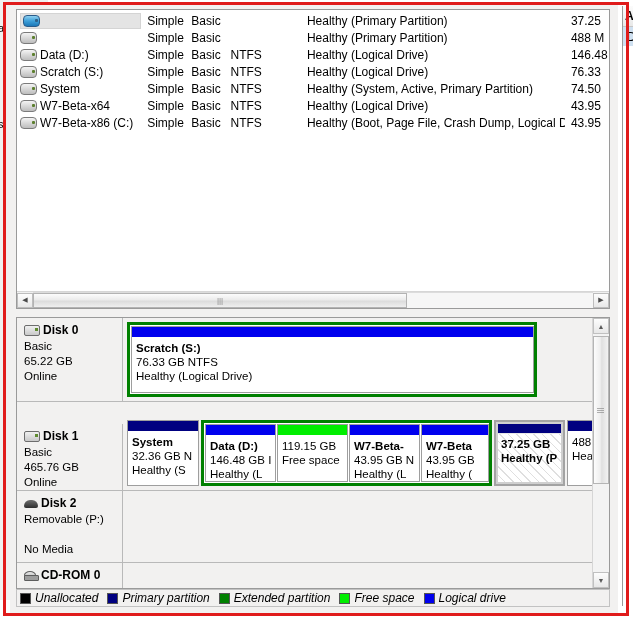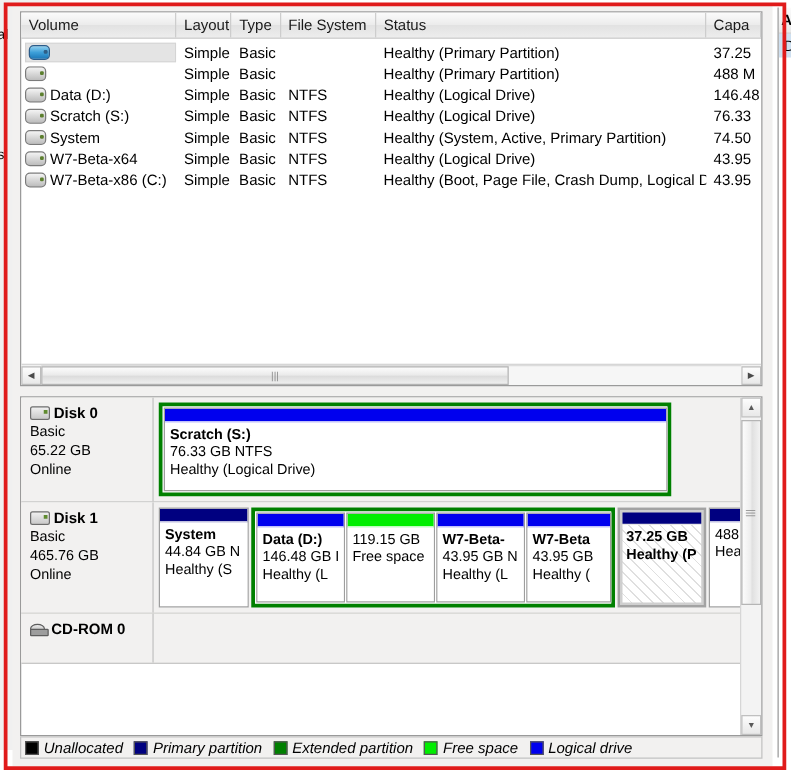--- a/index.html
+++ b/index.html
@@ -439,28 +439,20 @@
 
   <div class="left-strip">
     <div class="frag" style="top:22px;">al</div>
     <div class="frag" style="top:118px;">s</div>
   </div>
 
   <div class="console">
 
     <div class="vol-pane">
 
-      <div class="vol-header">
-        <div class="hc w-vol">Volume</div>
-        <div class="hc w-layout">Layout</div>
-        <div class="hc w-type">Type</div>
-        <div class="hc w-fs">File System</div>
-        <div class="hc w-status">Status</div>
-        <div class="hc w-cap">Capa</div>
-      </div>
 
       <div class="vol-row" style="margin-top:2px;">
         <div class="vc w-vol vol-name">
           <span class="row-sel-bg">
             <span class="drv sel"></span>
             <span></span>
           </span>
         </div>
         <div class="vc w-layout">Simple</div>
         <div class="vc w-type">Basic</div>
@@ -572,37 +564,37 @@
                 <div class="body">
                   <div class="pn">Scratch  (S:)</div>
                   <div>76.33 GB NTFS</div>
                   <div>Healthy (Logical Drive)</div>
                 </div>
               </div>
             </div>
           </div>
         </div>
 
-        <div class="disk-row" style="height:89px;">
+        <div class="disk-row" style="height:89px;align-items:flex-end;">
           <div class="disk-info">
             <div class="disk-title">
               <span class="hdd-ico"></span>
               <span>Disk 1</span>
             </div>
             <div>Basic</div>
             <div>465.76 GB</div>
             <div>Online</div>
           </div>
           <div class="disk-parts">
 
             <div class="part" style="width:72px;">
               <div class="cap-bar" style="background:#000080;"></div>
               <div class="body">
                 <div class="pn">System</div>
-                <div>44.84 GB N</div>
+                <div>32.36 GB N</div>
                 <div>Healthy (S</div>
               </div>
             </div>
 
             <div class="ext-wrap">
               <div class="part" style="width:71px;">
                 <div class="cap-bar" style="background:#0000ee;"></div>
                 <div class="body">
                   <div class="pn">Data  (D:)</div>
                   <div>146.48 GB I</div>
@@ -648,20 +640,32 @@
               <div class="cap-bar" style="background:#000080;"></div>
               <div class="body">
                 <div class="pn"></div>
                 <div>488 M</div>
                 <div>Healt</div>
               </div>
             </div>
           </div>
         </div>
 
+        <div class="disk-row" style="height:72px;">
+          <div class="disk-info">
+            <div class="disk-title">
+              <span class="rem-ico"></span>
+              <span>Disk 2</span>
+            </div>
+            <div>Removable (P:)</div>
+            <div style="height:15px;">&nbsp;</div>
+            <div>No Media</div>
+          </div>
+          <div class="disk-parts"></div>
+        </div>
 
         <div class="disk-row" style="height:40px;">
           <div class="disk-info">
             <div class="disk-title">
               <span class="cd-ico"></span>
               <span>CD-ROM 0</span>
             </div>
           </div>
           <div class="disk-parts"></div>
         </div>

